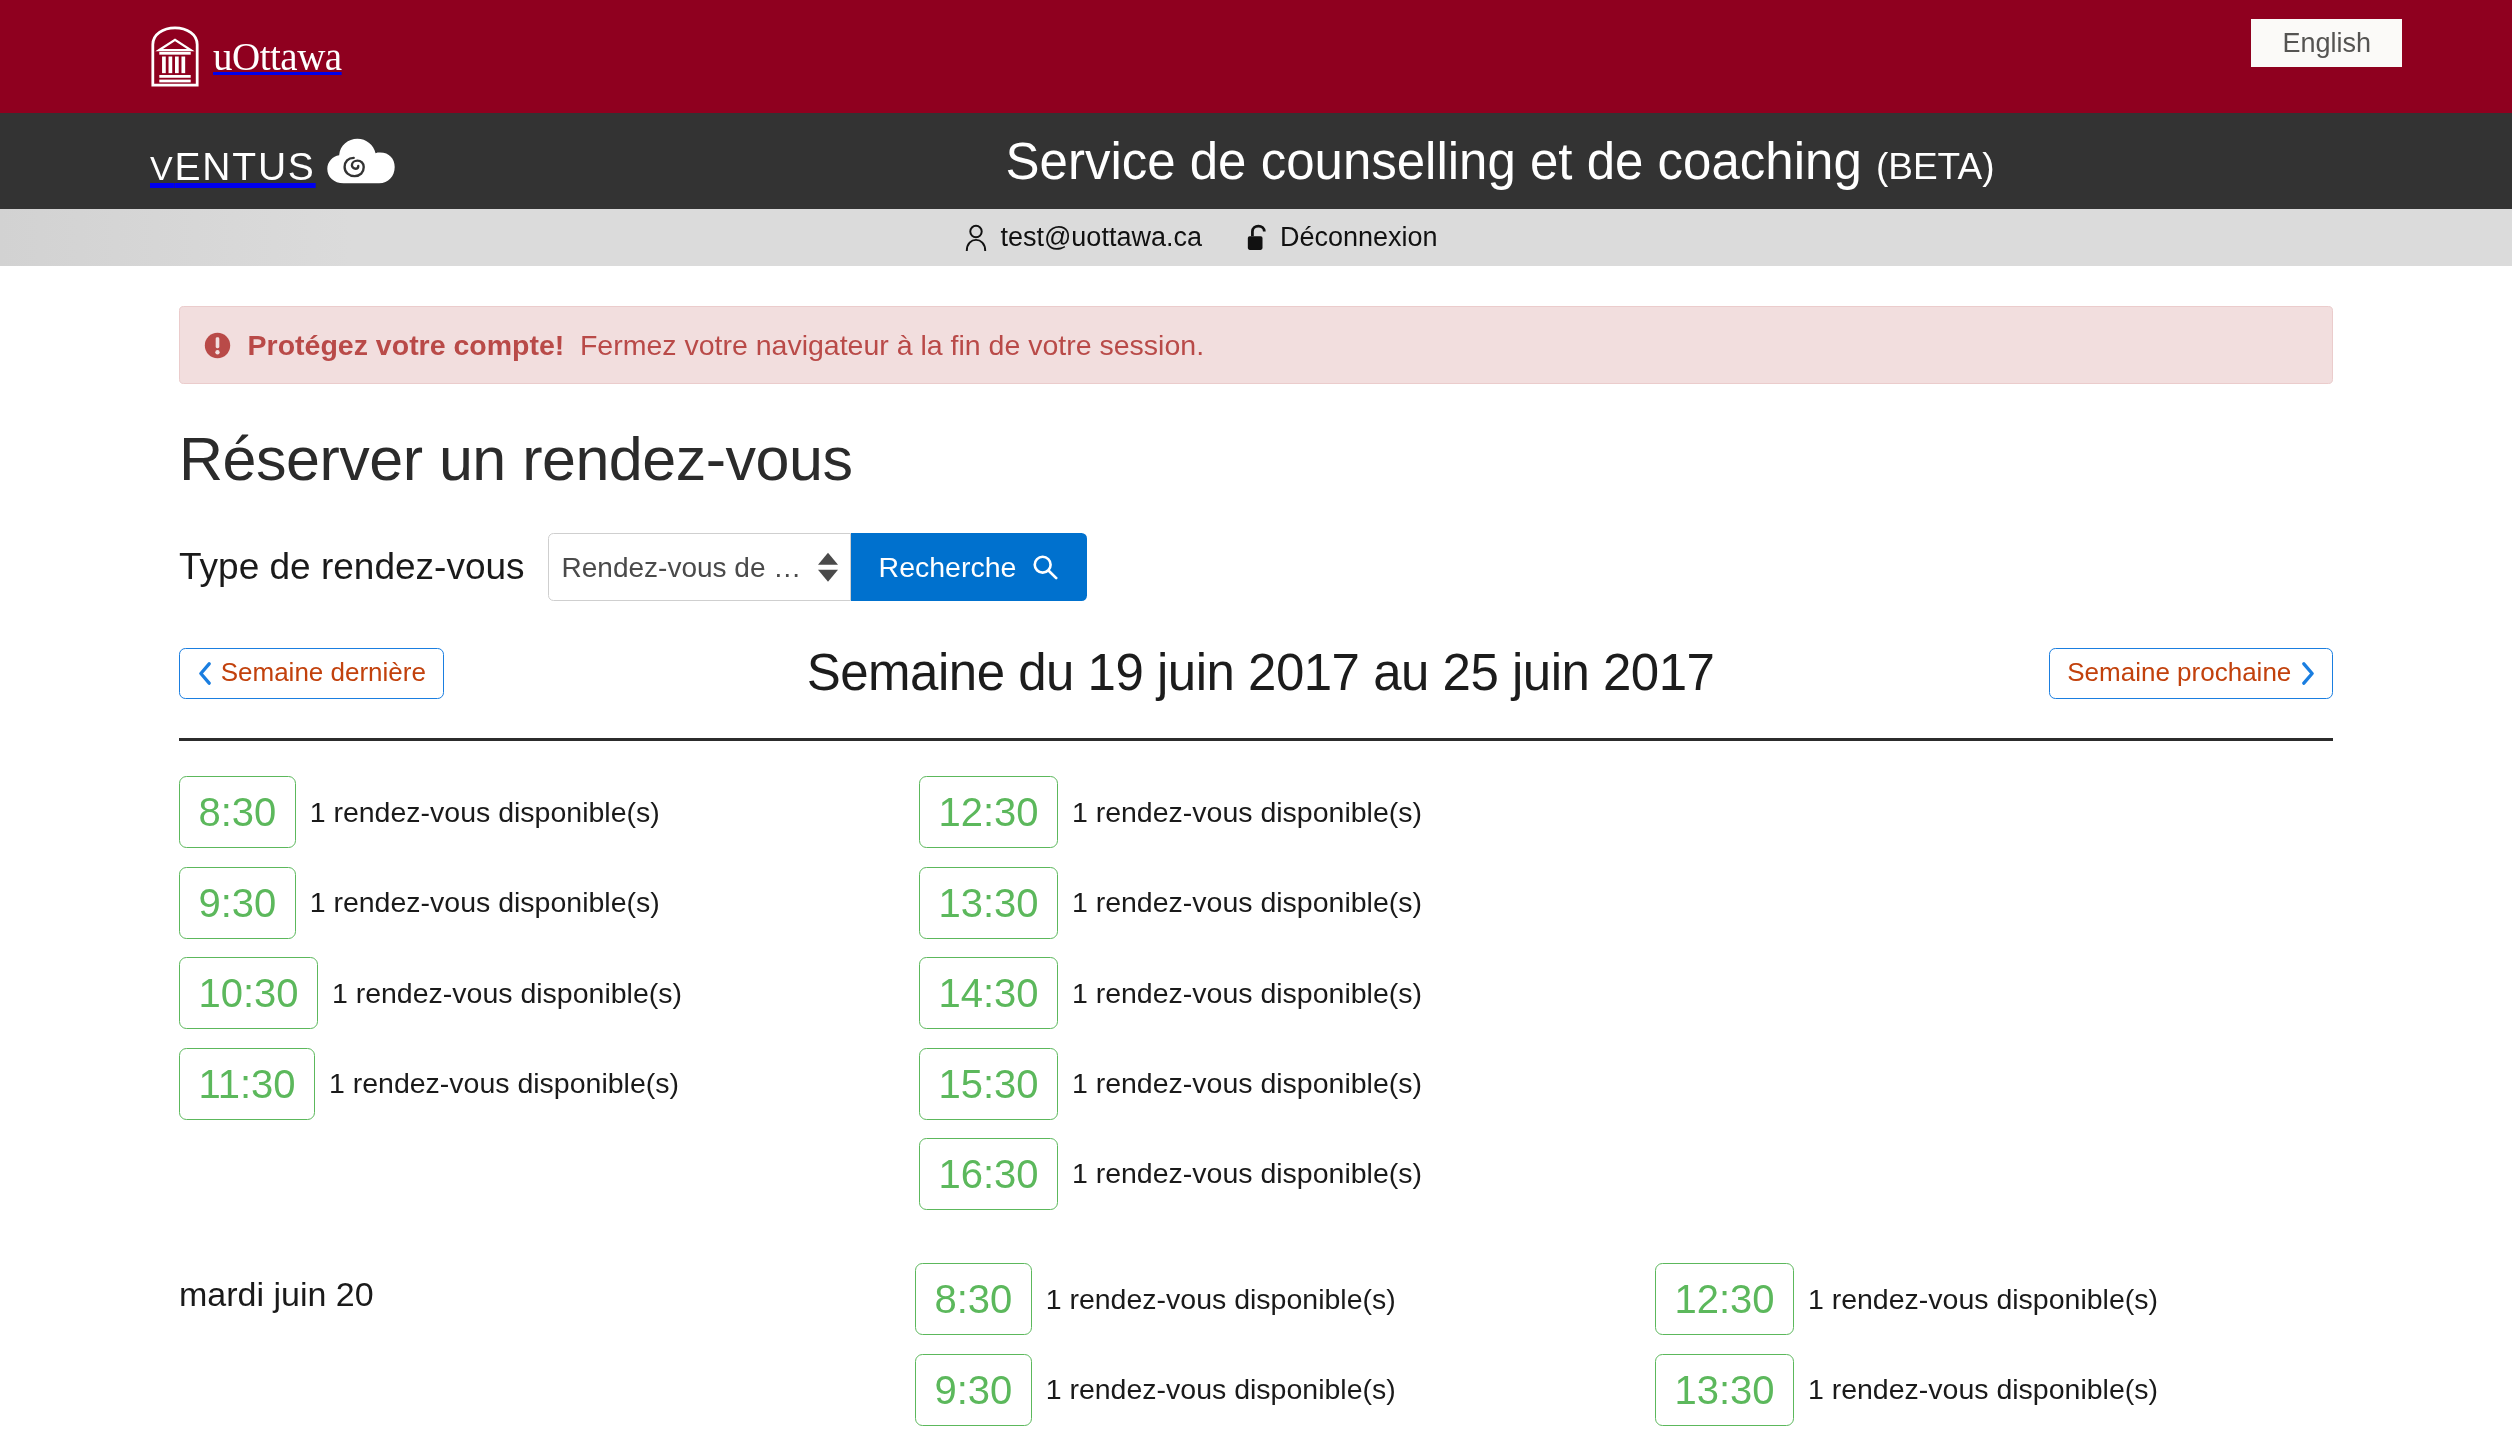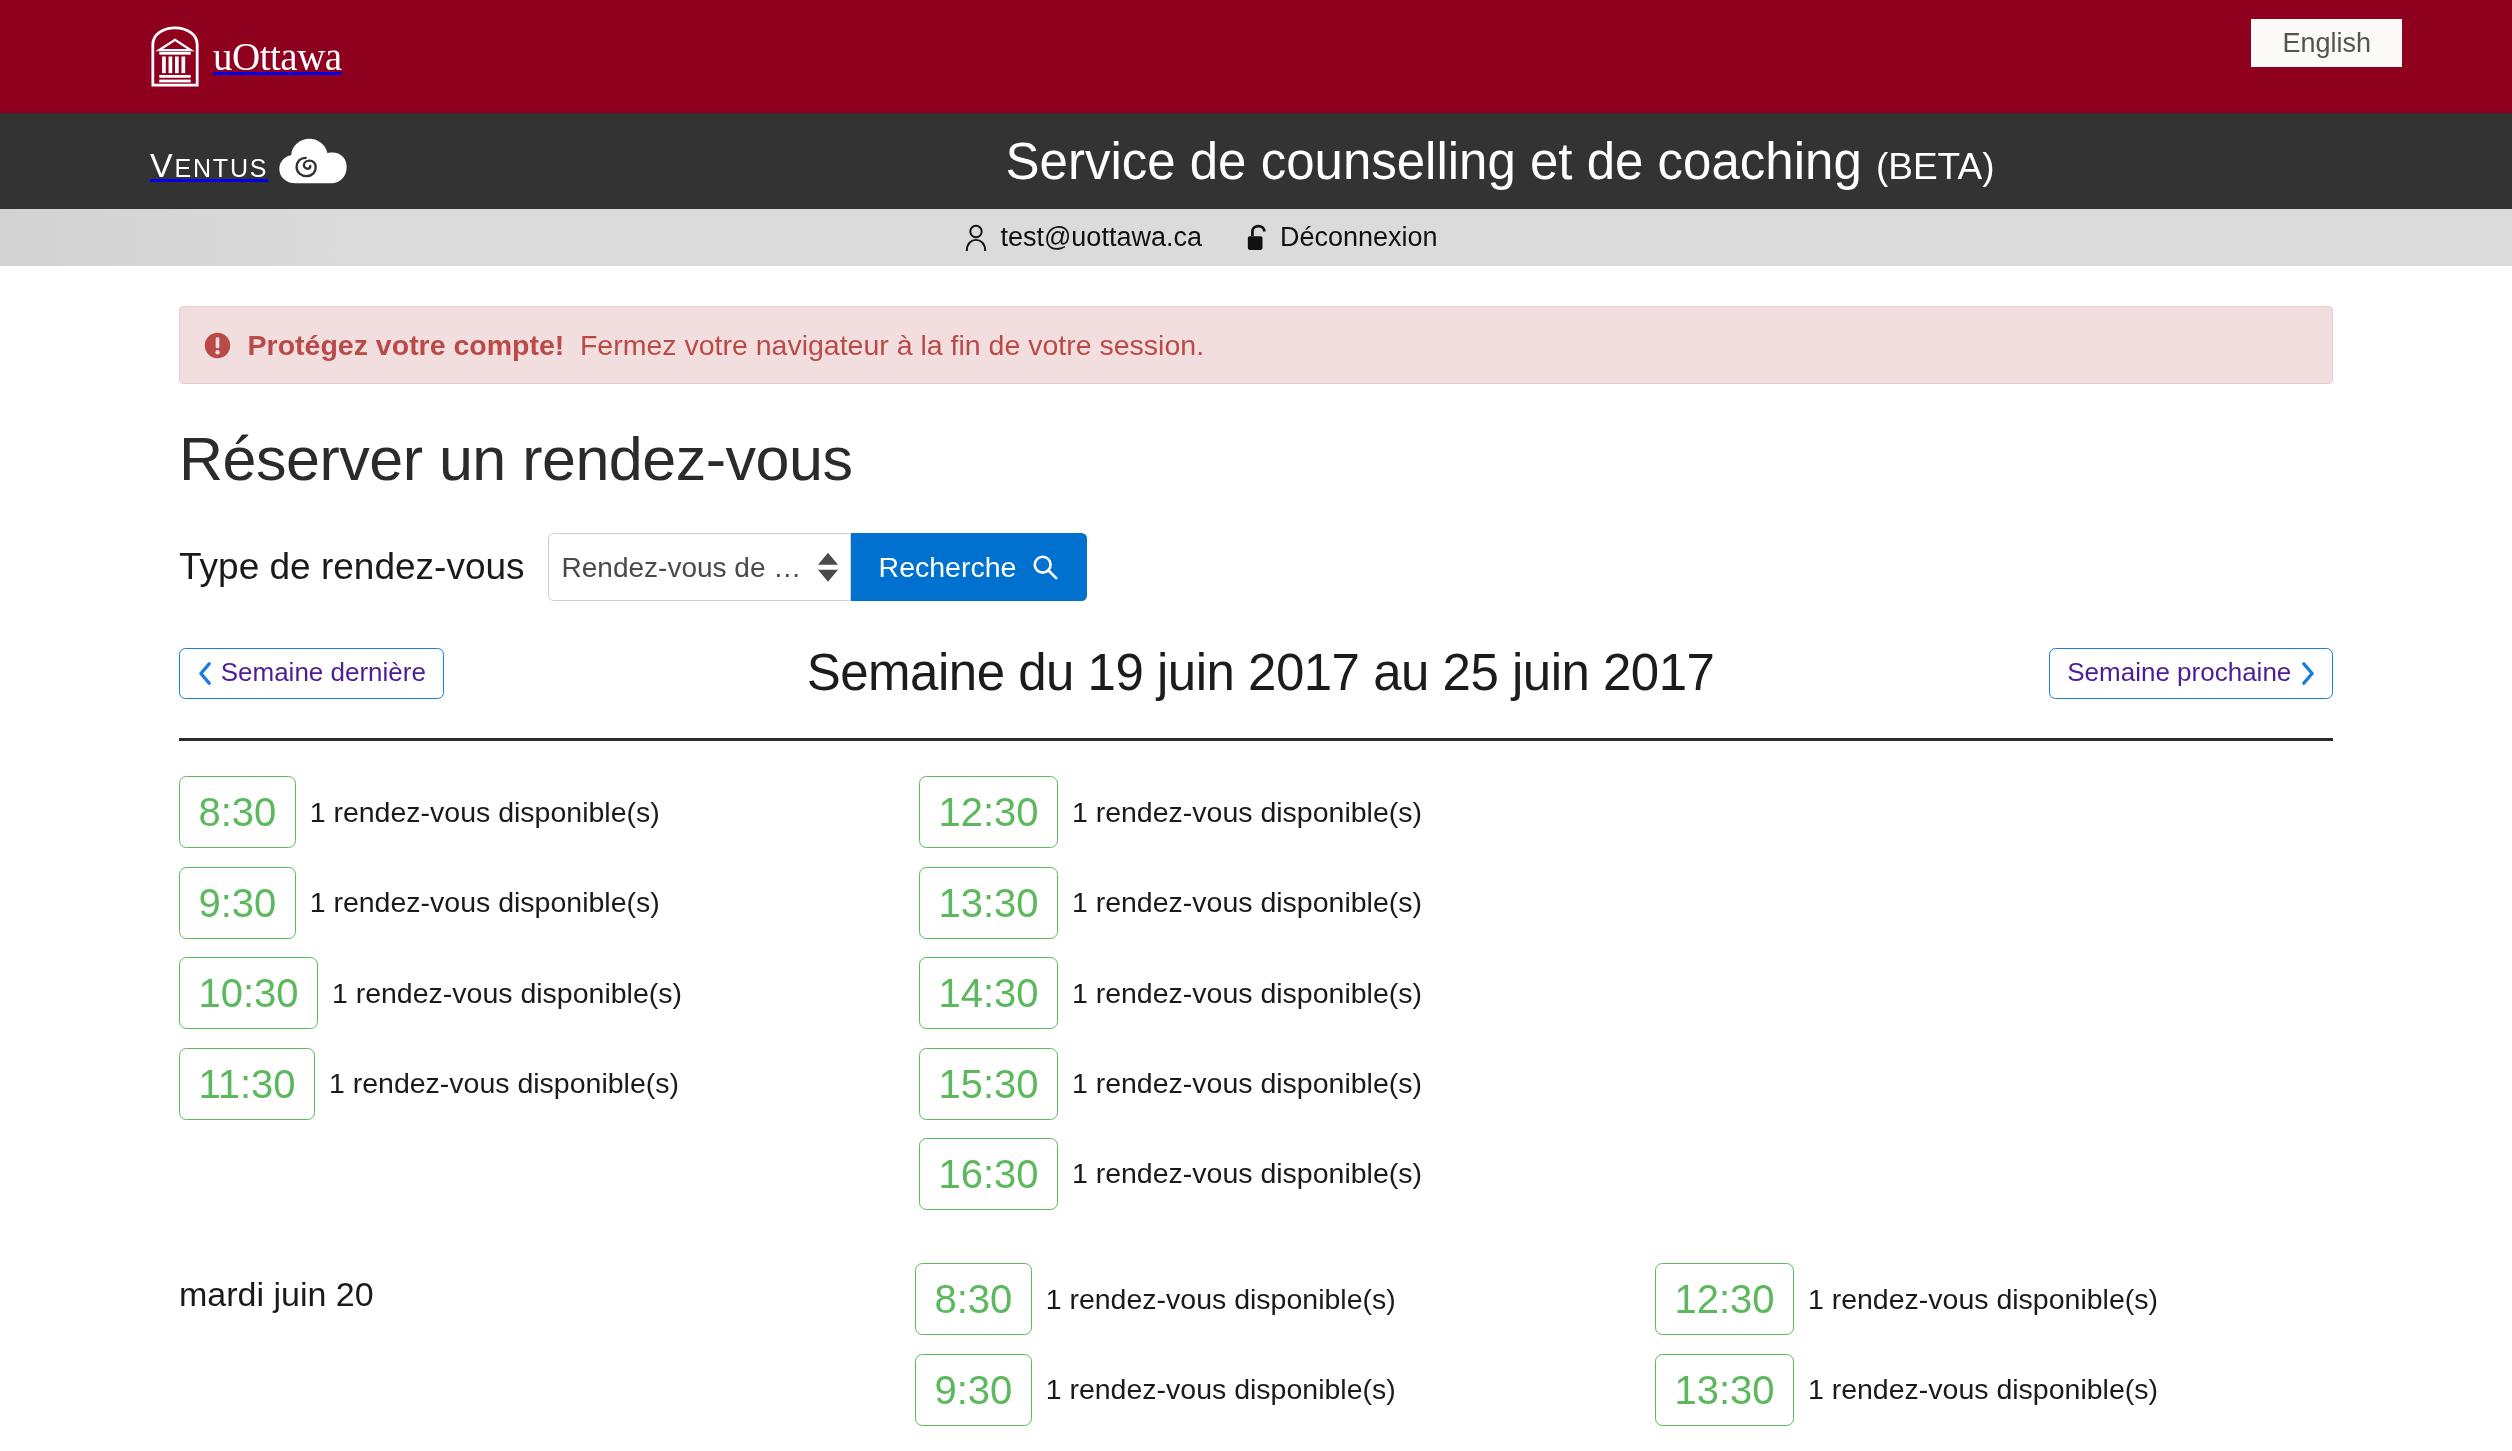--- a/index.html
+++ b/index.html
@@ -59,21 +59,21 @@
     position: relative;
   }
   .ventus-logo {
     margin-left: 150px;
     display: flex;
     align-items: center;
     gap: 9.2px;
   }
   .ventus-word {
     color: #ffffff;
-    font-size: 36px;
+    font-size: 56px;
     font-weight: 400;
     letter-spacing: 1.8px;
     font-variant: small-caps;
     text-transform: lowercase;
     line-height: 1;
   }
   .ventus-word::first-letter { font-size: 48px; }
   .cloud-icon { width: 72px; height: 51px; display:block; }
   .app-title {
     position: absolute;
@@ -210,21 +210,21 @@
   
   .week-nav {
     display: flex;
     align-items: center;
     justify-content: space-between;
     margin-top: 44px;
   }
   .week-btn {
     background: #ffffff;
     border: 0.9px solid #1a7ee0;
-    color: #4c1d95;
+    color: #c2410c;
     border-radius: 6.4px;
     font-size: 26px;
     font-family: "Liberation Sans", sans-serif;
     padding: 9.2px 17.5px;
     display: flex;
     align-items: center;
     gap: 9.2px;
     cursor: pointer;
     line-height: 1.15;
     white-space: nowrap;

